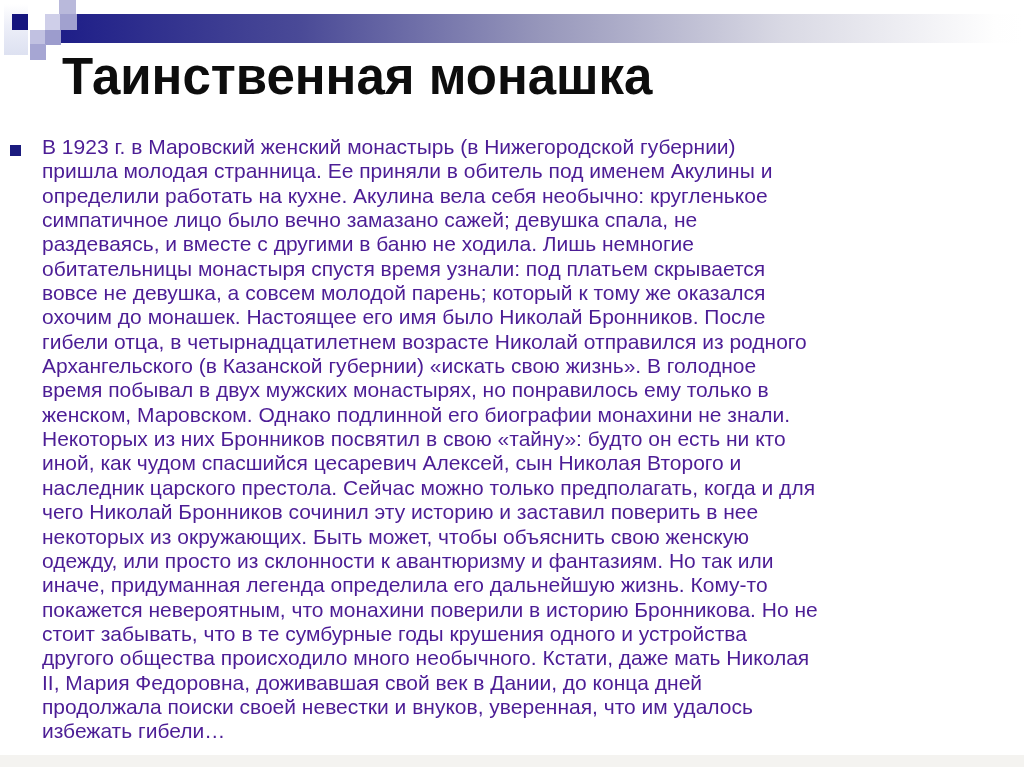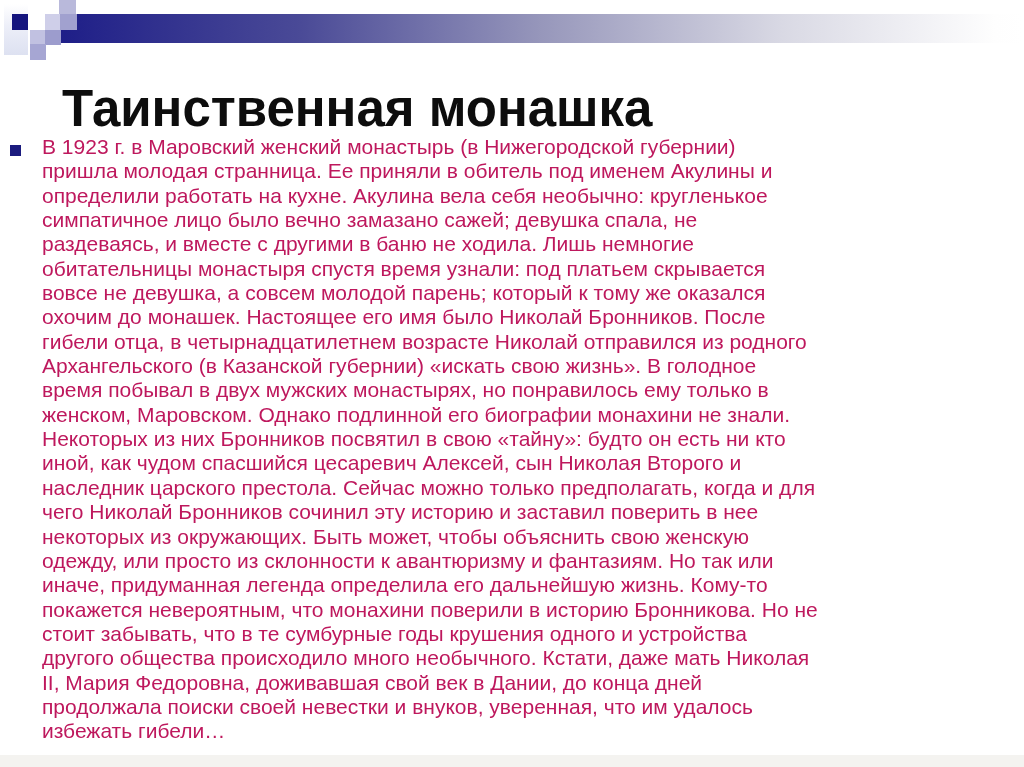--- a/index.html
+++ b/index.html
@@ -32,21 +32,21 @@
   .deco-navy   { left: 12px; top: 14px; width: 16px; height: 16px; background: #15157e; }
   .deco-a      { left: 59px; top: 0;    width: 17px; height: 14px; background: #b9b9db; }
   .deco-b      { left: 45px; top: 14px; width: 15px; height: 16px; background: #cfcfe9; }
   .deco-c      { left: 60px; top: 14px; width: 17px; height: 16px; background: #a1a1cf; }
   .deco-d      { left: 30px; top: 30px; width: 15px; height: 14px; background: #c1c1e1; }
   .deco-e      { left: 45px; top: 30px; width: 16px; height: 15px; background: #9c9ccd; }
   .deco-f      { left: 30px; top: 44px; width: 16px; height: 16px; background: #a6a6d3; }
   
   .title {
     position: absolute;
-    left: 62px; top: 82px;
+    left: 62px; top: 50px;
     margin: 0;
     font-size: 51px;
     font-weight: bold;
     line-height: 1.05;
     color: #0d0d0d;
     letter-spacing: 0;
     white-space: nowrap;
   }
   
   .bullet-square {
@@ -54,21 +54,21 @@
     left: 10px; top: 145px;
     width: 11px; height: 11px;
     background: #1b1b7e;
   }
   .body-text {
     position: absolute;
     left: 42px; top: 135px;
     width: 975px;
     font-size: 21px;
     line-height: 24.35px;
-    color: #be185d;
+    color: #4c1d95;
     white-space: pre-line;
   }
   
   .footer-strip {
     position: absolute;
     left: 0; top: 755px;
     width: 1024px; height: 12px;
     background: #f4f3f0;
   }
 </style>

